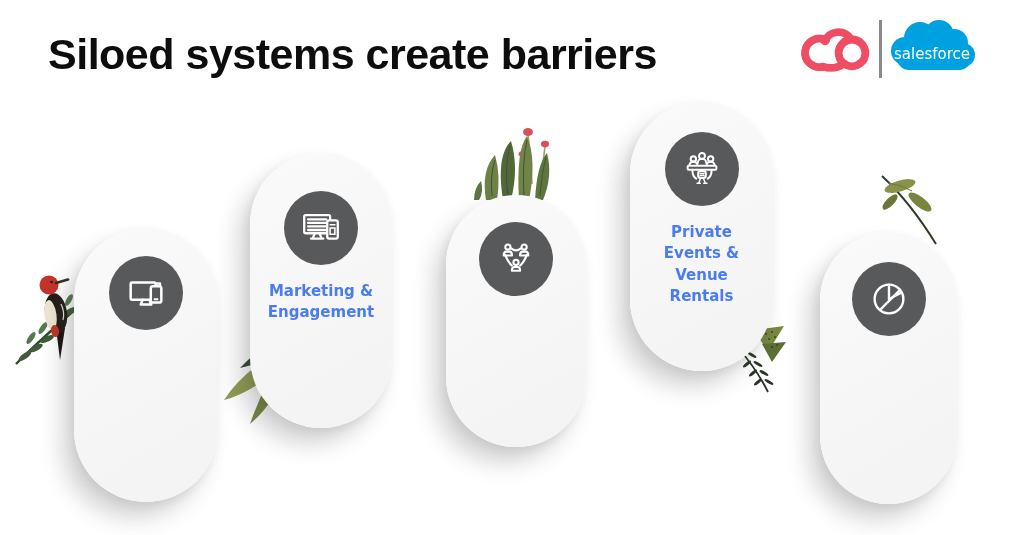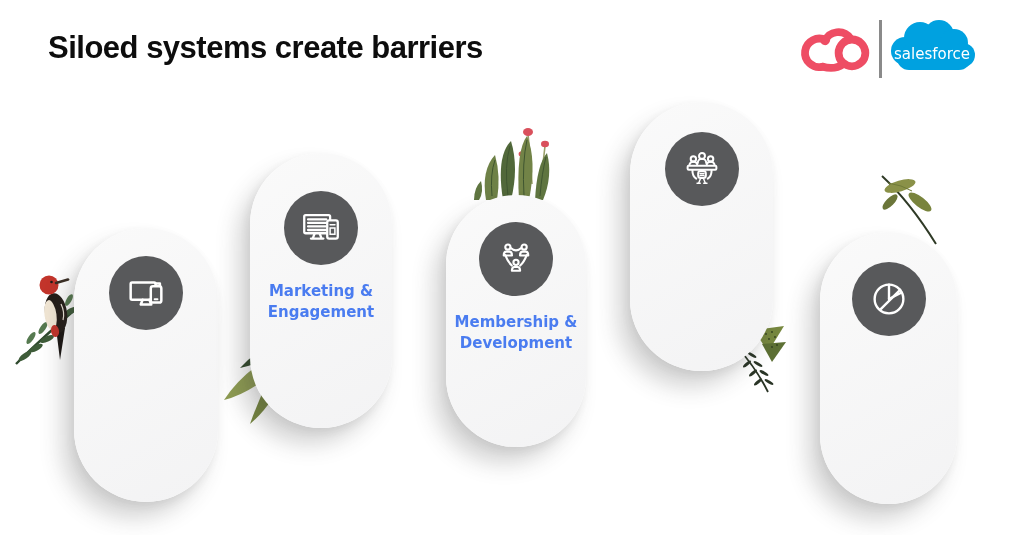--- a/index.html
+++ b/index.html
@@ -3,21 +3,21 @@
 <meta charset="utf-8">
 <style>
   html,body{margin:0;padding:0;}
   body{
     width:1024px;height:535px;position:relative;overflow:hidden;
     background:#ffffff;font-family:"Liberation Sans",sans-serif;
   }
   
   .slide-title{
     position:absolute;left:48px;top:30px;width:640px;
-    font-size:31px;font-weight:700;color:#0d0d0d;letter-spacing:-0.5px;
+    font-size:43px;font-weight:700;color:#0d0d0d;letter-spacing:-0.5px;
     font-family:"Liberation Sans",sans-serif;
   }
   .logo-row{position:absolute;right:44px;top:16px;display:flex;align-items:center;gap:2px;}
   .logo-divider{width:3px;height:58px;background:#8a8a8a;}
   
   .card{
     position:absolute;border-radius:80px;z-index:2;
     background:linear-gradient(150deg,#fafafa 0%,#f3f3f4 100%);
     box-shadow:-12px 16px 22px rgba(60,60,60,0.22), -2px 4px 8px rgba(60,60,60,0.08);
     display:flex;flex-direction:column;align-items:center;
@@ -216,22 +216,20 @@
       <g fill="none" stroke="#ffffff" stroke-width="2.2" stroke-linejoin="round">
         <circle cx="15.5" cy="11.5" r="2.7"></circle>
         <path d="M11.2 20.3 q0 -4 2.6 -4 h3.4 q2.6 0 2.6 4 z"></path>
         <circle cx="32.5" cy="11.5" r="2.7"></circle>
         <path d="M28.2 20.3 q0 -4 2.6 -4 h3.4 q2.6 0 2.6 4 z"></path>
         <circle cx="24" cy="27.5" r="2.7"></circle>
         <path d="M19.7 36.3 q0 -4 2.6 -4 h3.4 q2.6 0 2.6 4 z"></path>
       </g>
     </svg>
   </div>
-  <div class="card-label">Membership &amp;
-Development</div>
 </div>
 
 <div class="card card-4">
   <div class="icon-circle">
     <svg width="46" height="46" viewBox="0 0 48 48">
       <g fill="none" stroke="#ffffff" stroke-width="2.1" stroke-linejoin="round" stroke-linecap="round">
         <circle cx="15" cy="13.5" r="2.8"></circle>
         <circle cx="24" cy="10.5" r="3.1"></circle>
         <circle cx="33" cy="13.5" r="2.8"></circle>
         <path d="M10.8 20.5 a4.2 4.2 0 0 1 8.4 0"></path>
@@ -244,20 +242,24 @@
         <path d="M34 25.5 q0 6 -4 8.5"></path>
       </g>
       <rect x="20" y="26" width="8" height="7.5" rx="2.6" fill="#58595b" stroke="#ffffff" stroke-width="2.1"></rect>
       <g fill="none" stroke="#ffffff" stroke-width="1.5" stroke-linecap="round">
         <path d="M22 28.6 h4 M22 30.8 h4"></path>
         <path d="M22.6 33.5 l-2 5 M25.4 33.5 l2 5"></path>
         <path d="M18.8 38.8 h3.4 M25.8 38.8 h3.4"></path>
       </g>
     </svg>
   </div>
+  <div class="card-label">Private
+Events &amp;
+Venue
+Rentals</div>
 </div>
 
 <div class="card card-5">
   <div class="icon-circle">
     <svg width="46" height="46" viewBox="0 0 48 48">
       <g fill="none" stroke="#ffffff" stroke-width="2.5" stroke-linecap="round">
         <circle cx="24" cy="24" r="15"></circle>
         <path d="M24 24 L24 9.2"></path>
         <path d="M24 24 L37.2 17.2"></path>
         <path d="M14.6 35.4 L35.6 14.4"></path>

